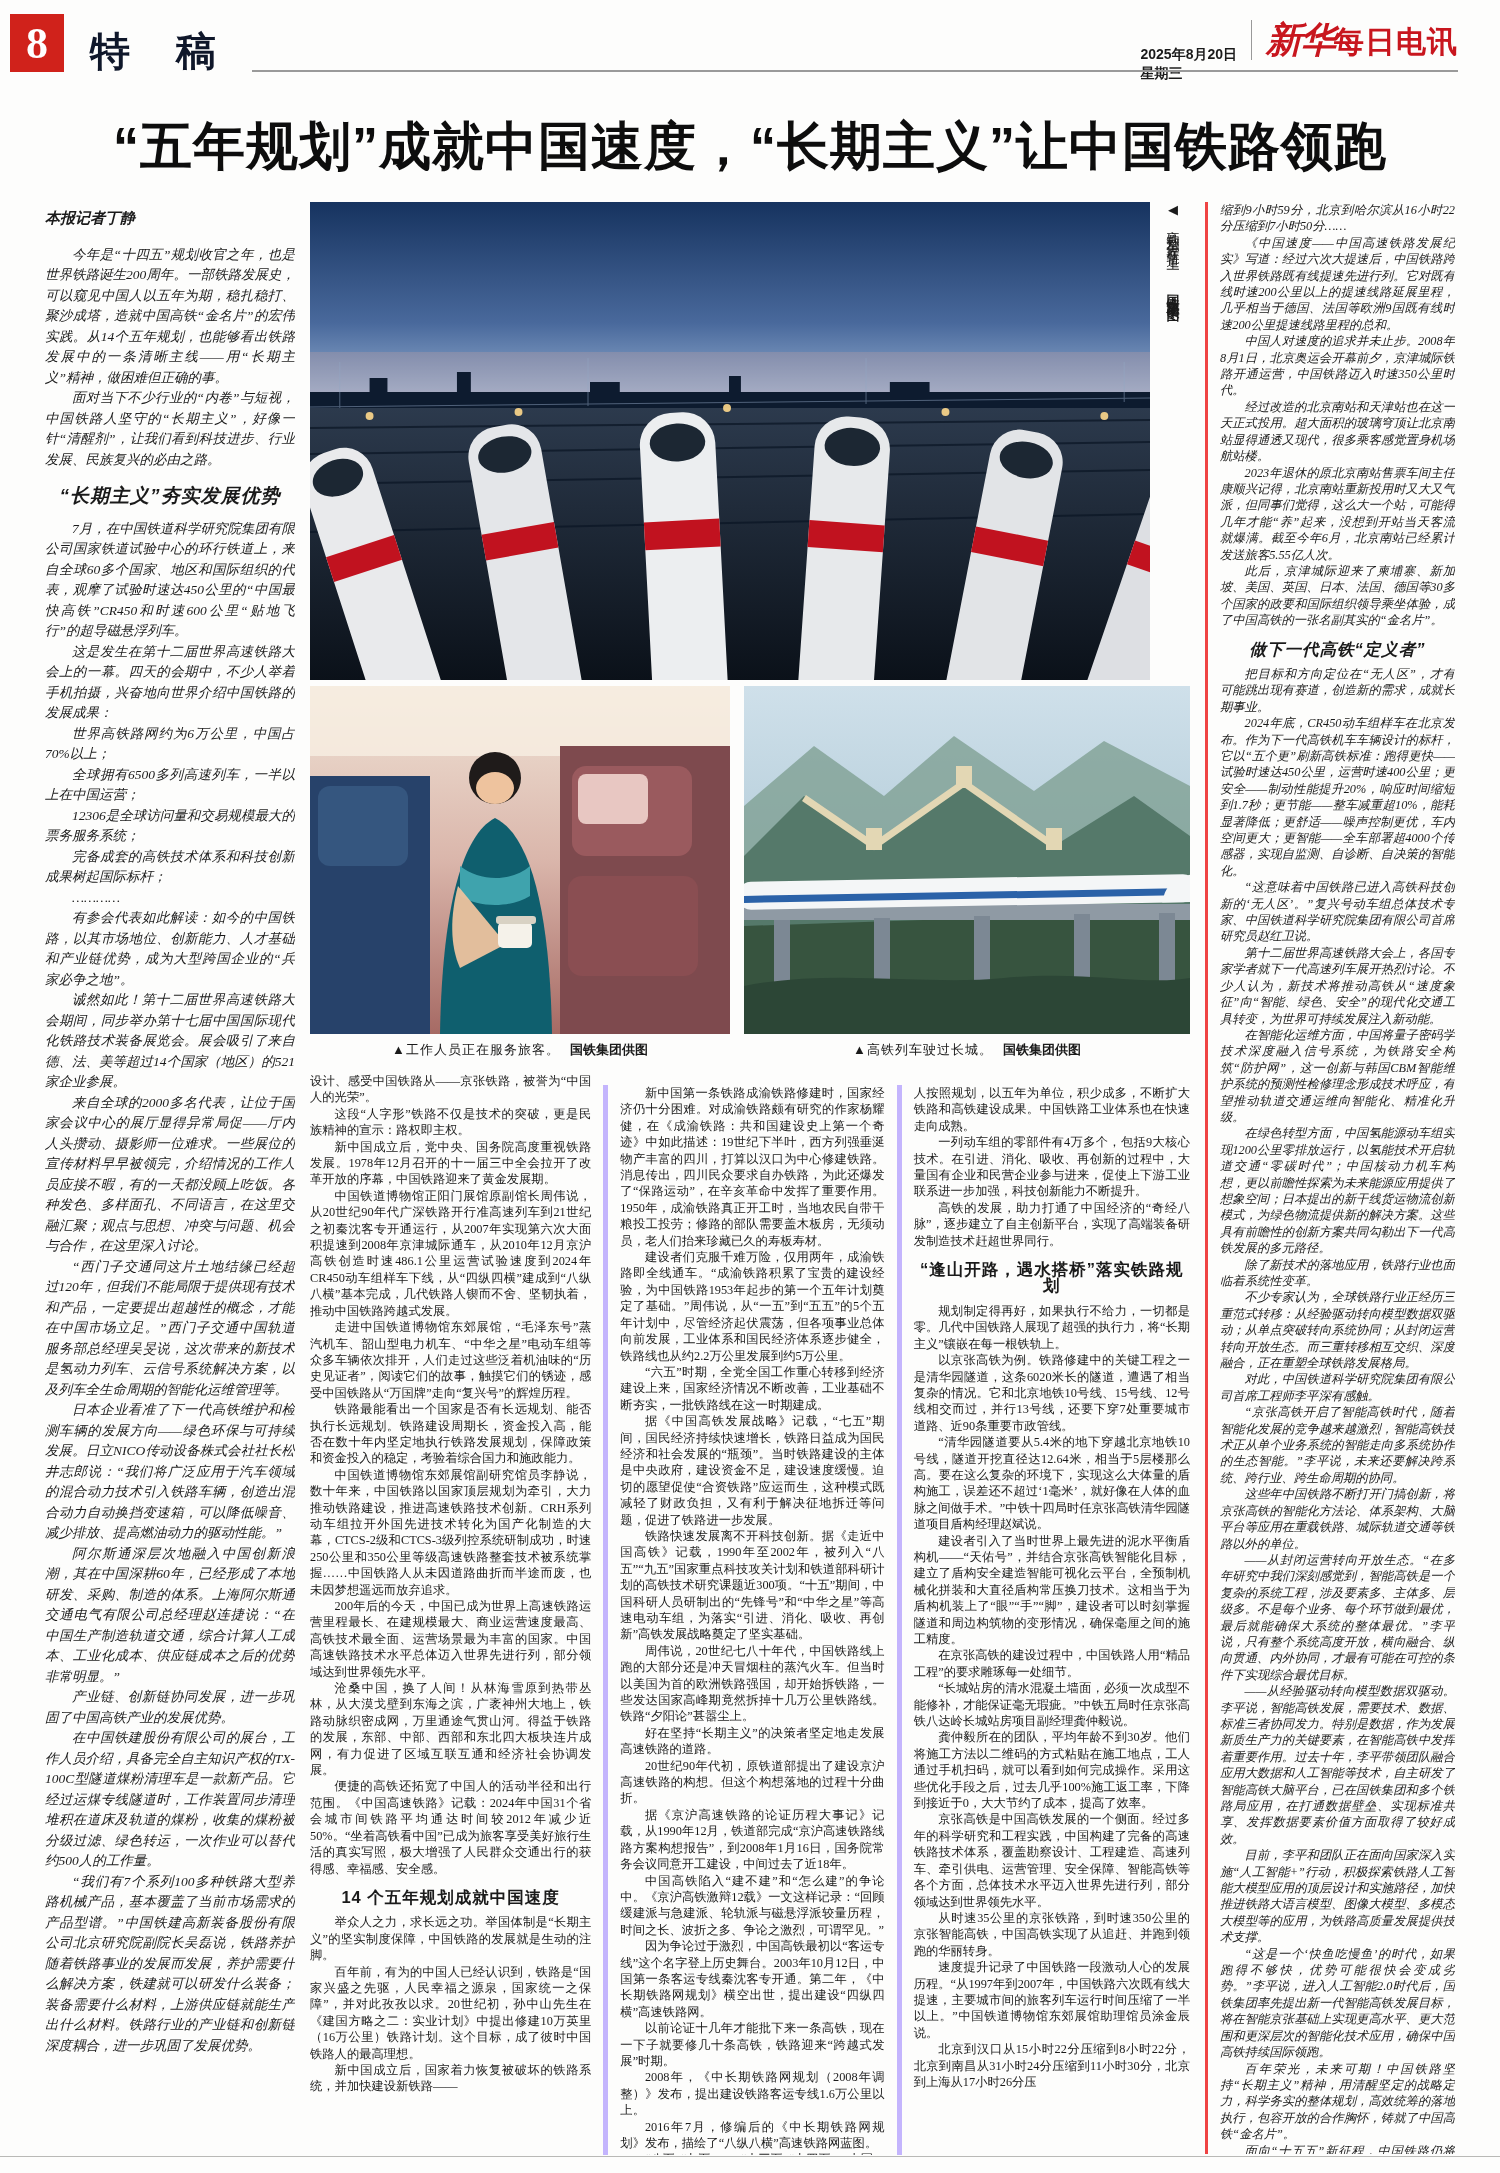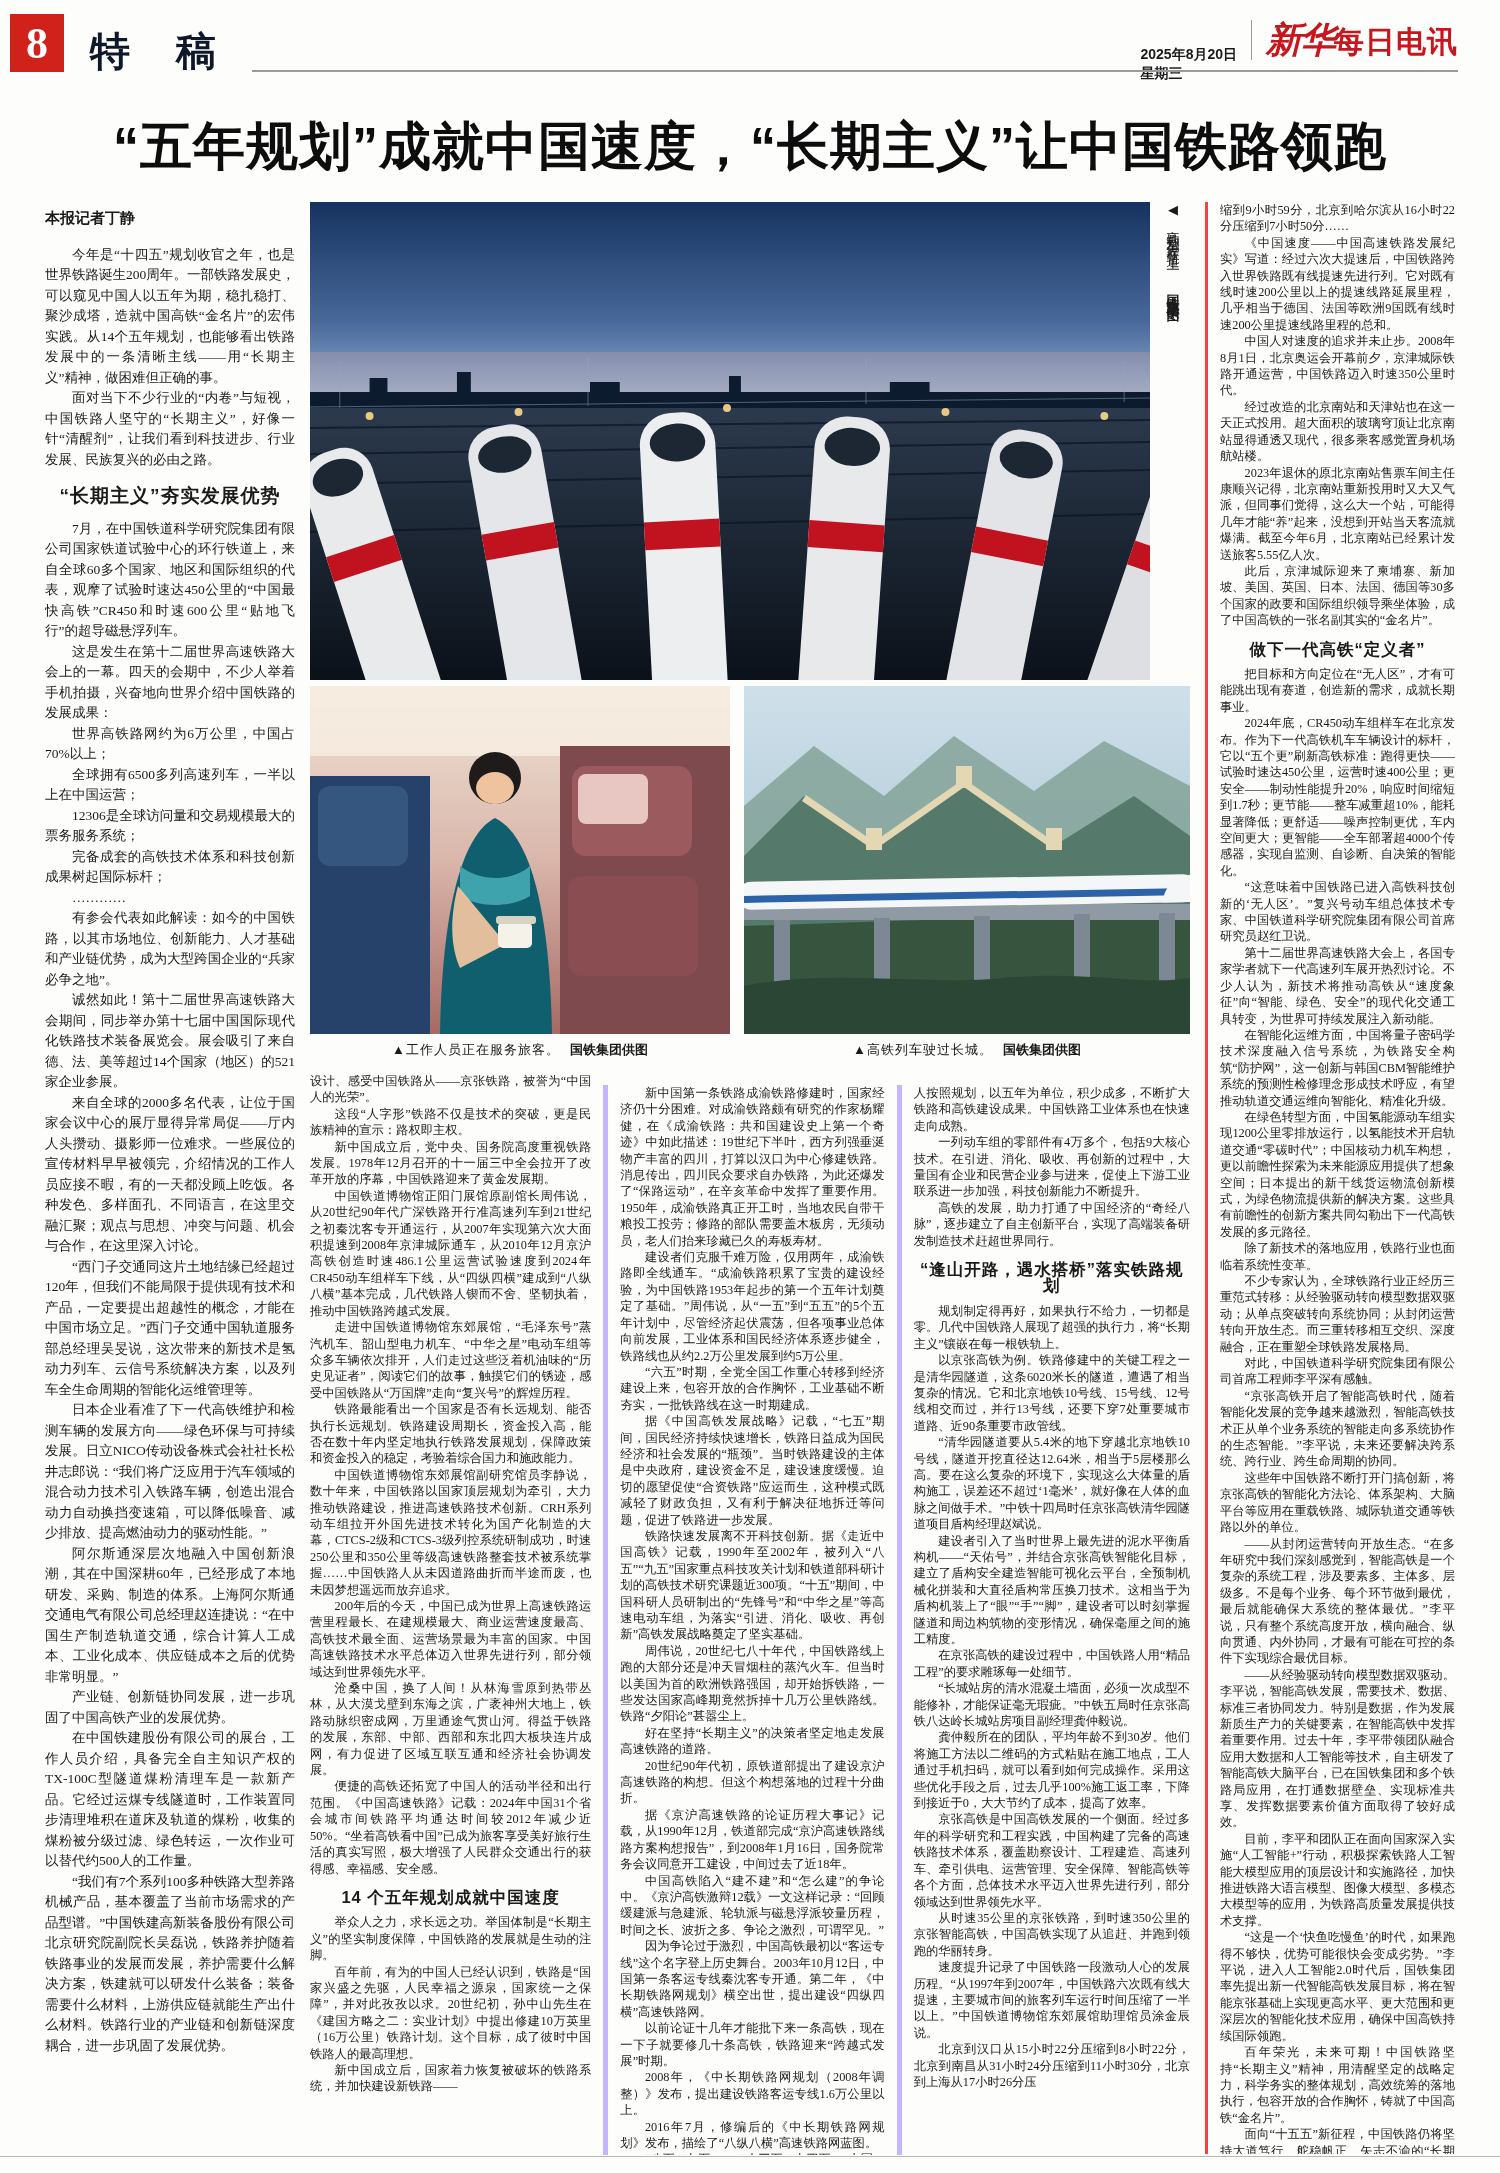--- a/index.html
+++ b/index.html
@@ -16,21 +16,21 @@
   .vdiv{width:1px;height:40px;background:#999;}
   .masthead{color:#c8161e;white-space:nowrap;}
   .mh-script{font-size:36px;font-weight:bold;font-style:italic;font-family:Liberation Serif, serif;letter-spacing:-2px;}
   .mh-rest{font-size:30px;font-weight:bold;font-family:"Liberation Sans",sans-serif;letter-spacing:1px;}
   .hdr-rule{border-bottom:2px solid #9a9a9a;margin-top:4px;}
   
   .headline{text-align:center;font-family:"Liberation Sans",sans-serif;font-weight:bold;
             font-size:52px;letter-spacing:1px;margin:26px 0 14px;color:#0d0d0d;}
   
   .bodygrid{display:grid;grid-template-columns:250px 880px 250px;column-gap:15px;padding:6px 45px 0;}
-  .ncol{height:1952px;overflow:hidden;}
+  .ncol{height:1952px;overflow:hidden;font-style:italic;}
   .col-first{font-size:13.5px;line-height:20.5px;text-align:justify;}
   .col-right{font-size:12.3px;line-height:16.4px;text-align:justify;border-left:3px solid #ef4444;padding-left:12px;}
   .byline{font-weight:bold;font-size:15px;margin:6px 0 16px;}
   .para{margin:0;text-indent:2em;}
   .para:empty{display:none;}
   .no-indent{text-indent:0;}
   .sec-head{font-family:"Liberation Sans",sans-serif;font-weight:bold;text-align:center;
             font-size:19px;margin:16px 0 12px;letter-spacing:1px;}
   .sec-head.small{font-size:16.5px;margin:12px 0 9px;}
   
@@ -287,21 +287,21 @@
               <p class="para">举众人之力，求长远之功。举国体制是“长期主义”的坚实制度保障，中国铁路的发展就是生动的注脚。</p>
               <p class="para">百年前，有为的中国人已经认识到，铁路是“国家兴盛之先驱，人民幸福之源泉，国家统一之保障”，并对此孜孜以求。20世纪初，孙中山先生在《建国方略之二：实业计划》中提出修建10万英里（16万公里）铁路计划。这个目标，成了彼时中国铁路人的最高理想。</p>
               <p class="para">新中国成立后，国家着力恢复被破坏的铁路系统，并加快建设新铁路——</p>
             </div>
         </div>
 
         <div class="ccol">
           <div>
               <p class="para">新中国第一条铁路成渝铁路修建时，国家经济仍十分困难。对成渝铁路颇有研究的作家杨耀健，在《成渝铁路：共和国建设史上第一个奇迹》中如此描述：19世纪下半叶，西方列强垂涎物产丰富的四川，打算以汉口为中心修建铁路。消息传出，四川民众要求自办铁路，为此还爆发了“保路运动”，在辛亥革命中发挥了重要作用。1950年，成渝铁路真正开工时，当地农民自带干粮投工投劳；修路的部队需要盖木板房，无须动员，老人们抬来珍藏已久的寿板寿材。</p>
               <p class="para">建设者们克服千难万险，仅用两年，成渝铁路即全线通车。“成渝铁路积累了宝贵的建设经验，为中国铁路1953年起步的第一个五年计划奠定了基础。”周伟说，从“一五”到“五五”的5个五年计划中，尽管经济起伏震荡，但各项事业总体向前发展，工业体系和国民经济体系逐步健全，铁路线也从约2.2万公里发展到约5万公里。</p>
-              <p class="para">“六五”时期，全党全国工作重心转移到经济建设上来，包容开放的合作胸怀，工业基础不断夯实，一批铁路线在这一时期建成。</p>
+              <p class="para">“六五”时期，全党全国工作重心转移到经济建设上来，国家经济情况不断改善，工业基础不断夯实，一批铁路线在这一时期建成。</p>
               <p class="para">据《中国高铁发展战略》记载，“七五”期间，国民经济持续快速增长，铁路日益成为国民经济和社会发展的“瓶颈”。当时铁路建设的主体是中央政府，建设资金不足，建设速度缓慢。迫切的愿望促使“合资铁路”应运而生，这种模式既减轻了财政负担，又有利于解决征地拆迁等问题，促进了铁路进一步发展。</p>
               <p class="para">铁路快速发展离不开科技创新。据《走近中国高铁》记载，1990年至2002年，被列入“八五”“九五”国家重点科技攻关计划和铁道部科研计划的高铁技术研究课题近300项。“十五”期间，中国科研人员研制出的“先锋号”和“中华之星”等高速电动车组，为落实“引进、消化、吸收、再创新”高铁发展战略奠定了坚实基础。</p>
               <p class="para">周伟说，20世纪七八十年代，中国铁路线上跑的大部分还是冲天冒烟柱的蒸汽火车。但当时以美国为首的欧洲铁路强国，却开始拆铁路，一些发达国家高峰期竟然拆掉十几万公里铁路线。铁路“夕阳论”甚嚣尘上。</p>
               <p class="para">好在坚持“长期主义”的决策者坚定地走发展高速铁路的道路。</p>
               <p class="para">20世纪90年代初，原铁道部提出了建设京沪高速铁路的构想。但这个构想落地的过程十分曲折。</p>
               <p class="para">据《京沪高速铁路的论证历程大事记》记载，从1990年12月，铁道部完成“京沪高速铁路线路方案构想报告”，到2008年1月16日，国务院常务会议同意开工建设，中间过去了近18年。</p>
               <p class="para">中国高铁陷入“建不建”和“怎么建”的争论中。《京沪高铁激辩12载》一文这样记录：“回顾缓建派与急建派、轮轨派与磁悬浮派较量历程，时间之长、波折之多、争论之激烈，可谓罕见。”</p>
               <p class="para">因为争论过于激烈，中国高铁最初以“客运专线”这个名字登上历史舞台。2003年10月12日，中国第一条客运专线秦沈客专开通。第二年，《中长期铁路网规划》横空出世，提出建设“四纵四横”高速铁路网。</p>
               <p class="para">以前论证十几年才能批下来一条高铁，现在一下子就要修几十条高铁，铁路迎来“跨越式发展”时期。</p>
               <p class="para">2008年，《中长期铁路网规划（2008年调整）》发布，提出建设铁路客运专线1.6万公里以上。</p>

